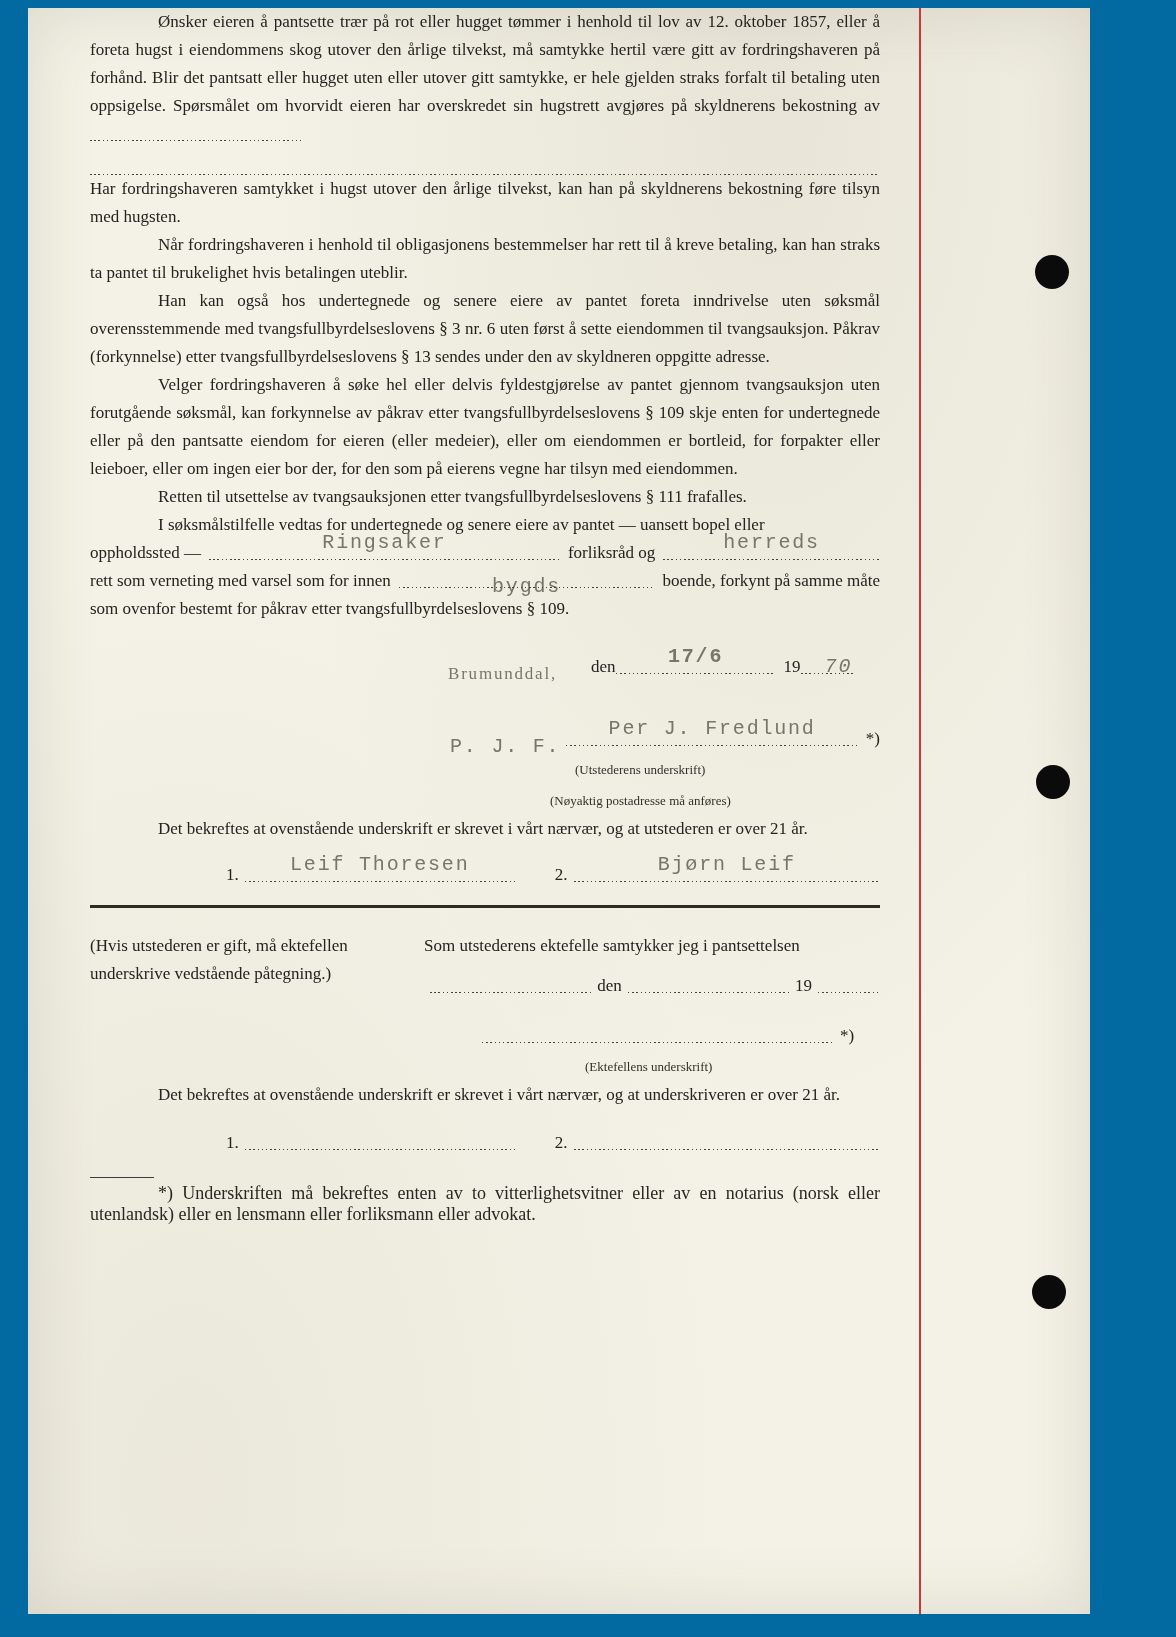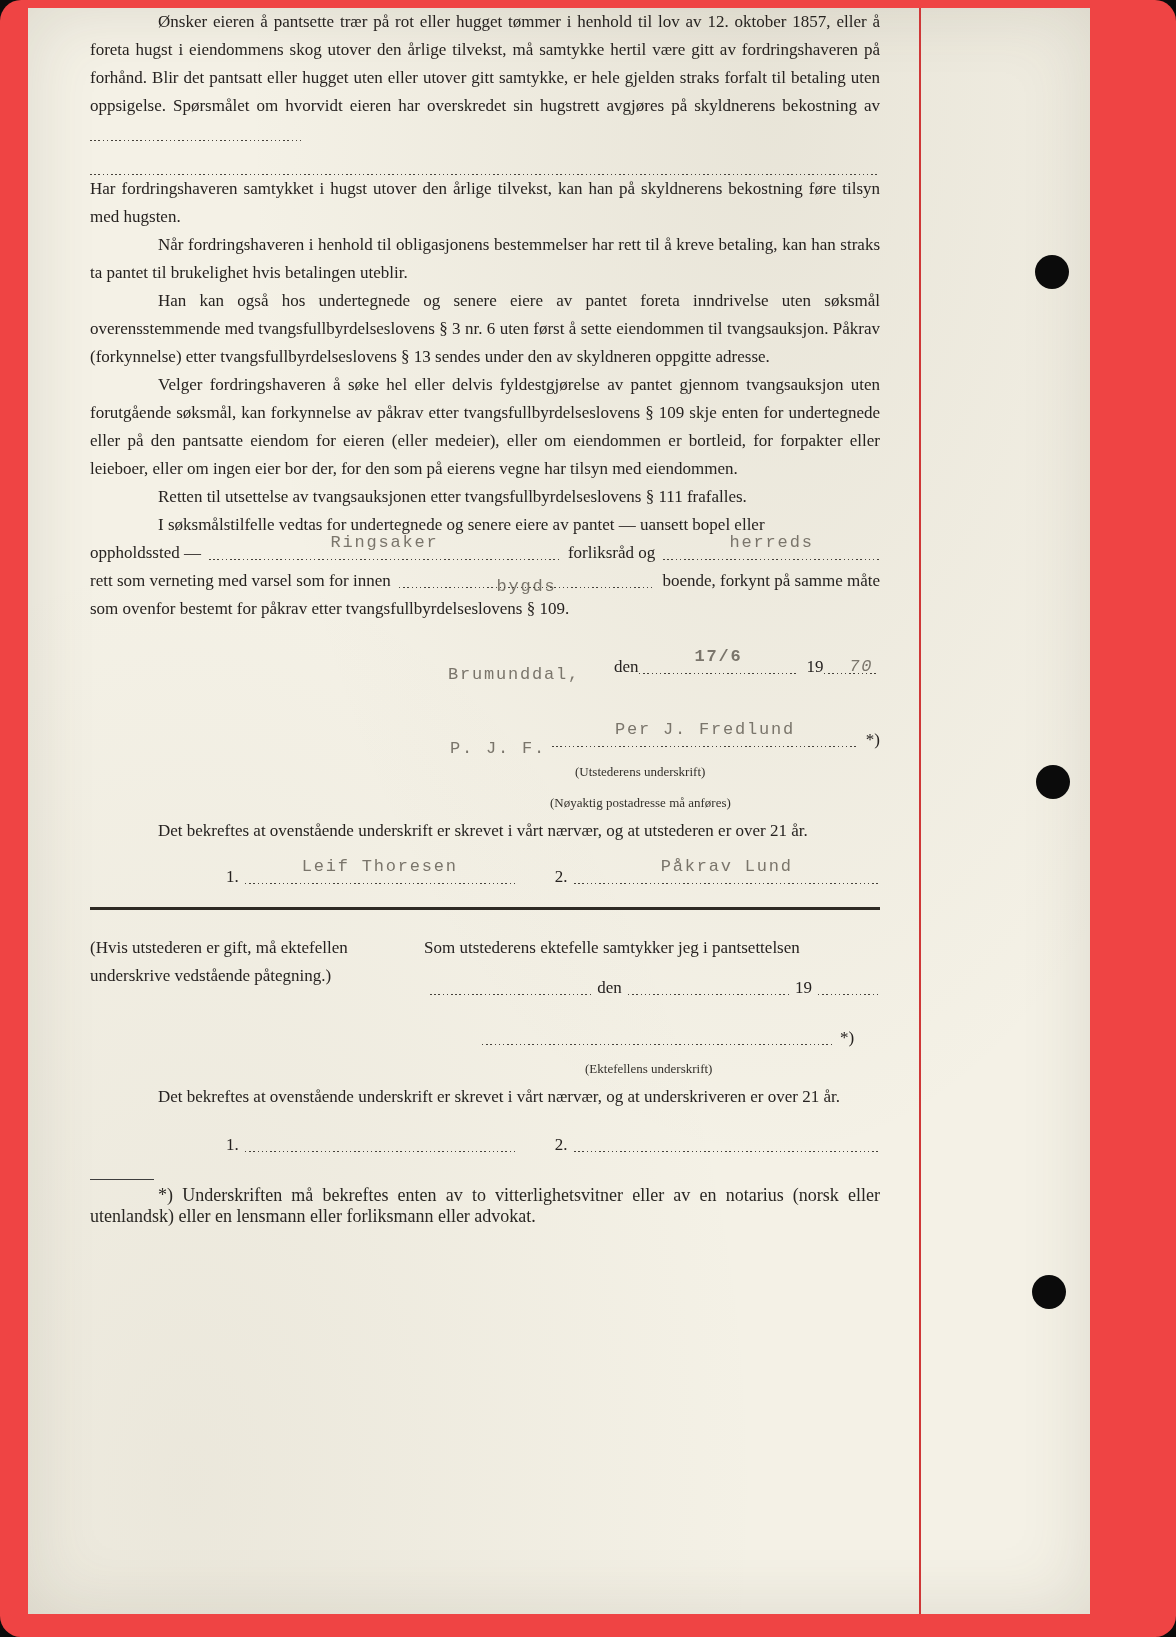--- a/index.html
+++ b/index.html
@@ -1,17 +1,17 @@
 <!DOCTYPE html>
 <html><head>
 <meta charset="utf-8">
 <style>
   html,body{margin:0;padding:0;background:#0c0c0c;}
-  .page{position:relative;width:1176px;height:1637px;background:#ef4444;overflow:hidden;
-        font-family:"Liberation Serif","DejaVu Serif",serif;border-radius:21px;}
+  .page{position:relative;width:1176px;height:1637px;background:#0369a1;overflow:hidden;
+        font-family:"Liberation Serif","DejaVu Serif",serif;}
   .paper{position:absolute;left:28px;top:8px;width:1062px;height:1606px;
          background:
            radial-gradient(ellipse at 70% 6%, rgba(130,120,95,0.10), transparent 50%),
            radial-gradient(ellipse at 15% 92%, rgba(130,120,95,0.08), transparent 45%),
            #f4f1e6;
          box-shadow:inset 0 0 70px rgba(80,70,50,0.14);}
   .redline{position:absolute;left:891px;top:0;width:2px;height:100%;background:#cf3737;}
   .hole{position:absolute;width:34px;height:34px;border-radius:50%;background:#0b0b0b;}
   .content{position:absolute;left:62px;top:0;width:790px;color:#262220;font-size:17px;line-height:28px;}
   p.doc{margin:0;text-align:justify;}
@@ -19,35 +19,35 @@
   .nowrap{white-space:nowrap;}
   .mt-first{margin-top:88px;}
 
   .blank{position:relative;display:inline-block;height:1em;vertical-align:baseline;}
   .blank::after{content:"";position:absolute;left:0;right:0;bottom:-2px;height:1.5px;
     background-image:repeating-linear-gradient(90deg,#45413a 0 1.5px,transparent 1.5px 4.2px);}
   .block-blank{display:block;height:9px;margin-top:18px;}
   .block-blank::after{bottom:0;}
 
   .typed{font-family:"Liberation Mono","DejaVu Sans Mono",monospace;color:#7a756b;
-         letter-spacing:1.8px;font-size:17px;white-space:nowrap;}
+         letter-spacing:1.8px;font-size:20px;white-space:nowrap;}
   .over{position:absolute;left:50%;transform:translateX(-50%);bottom:1px;}
   .over.low{bottom:-15px;}
   .over.yr{bottom:-9px;left:70%;}
 
   .row{display:flex;align-items:baseline;}
   .lbl{white-space:nowrap;}
 
   .venue-row{margin:0;}
   .venue-row .blank{flex:1;margin:0 8px;}
   .venue-row .b-big{flex:1.7;}
   .venue-row .b-med{flex:1.05;margin-right:0;}
 
   .date-row{margin-top:30px;padding-left:358px;}
-  .place{position:relative;top:7px;font-size:17px;}
+  .place{position:relative;top:7px;font-size:17px;font-family:Liberation Serif, serif;}
   .date-row .lbl{margin-left:34px;}
   .date-row .lbl.yr{margin-left:8px;}
   .w160{width:160px;font-weight:bold;}
   .w54{width:54px;font-style:italic;}
 
   .sig-row{margin-top:44px;padding-left:360px;}
   .initials{position:relative;top:8px;}
   .sig-blank{width:306px;margin-left:6px;}
   .marker{margin-left:8px;}
   .caption{font-size:13px;color:#33302b;margin-top:3px;}
@@ -150,21 +150,21 @@
       <p class="doc ind attest">Det bekreftes at ovenstående underskrift er skrevet i vårt nærvær, og at utstederen er over 21 år.</p>
 
       <div class="row wit-row">
         <span class="lbl">1.</span>
         <span class="blank wit-blank">
           <span class="typed over">Leif Thoresen</span>
         </span>
         <span class="spacer40"></span>
         <span class="lbl">2.</span>
         <span class="blank wit-blank2">
-          <span class="typed over">Påkrav Lund</span>
+          <span class="typed over">Bjørn Leif</span>
         </span>
       </div>
 
       <div class="rule"></div>
 
       <div class="cols">
         <div class="col-left">(Hvis utstederen er gift, må ektefellen underskrive vedstående påtegning.)</div>
         <div class="col-right">
           <div class="nowrap">Som utstederens ektefelle samtykker jeg i pantsettelsen</div>
           <div class="row sp-date">

